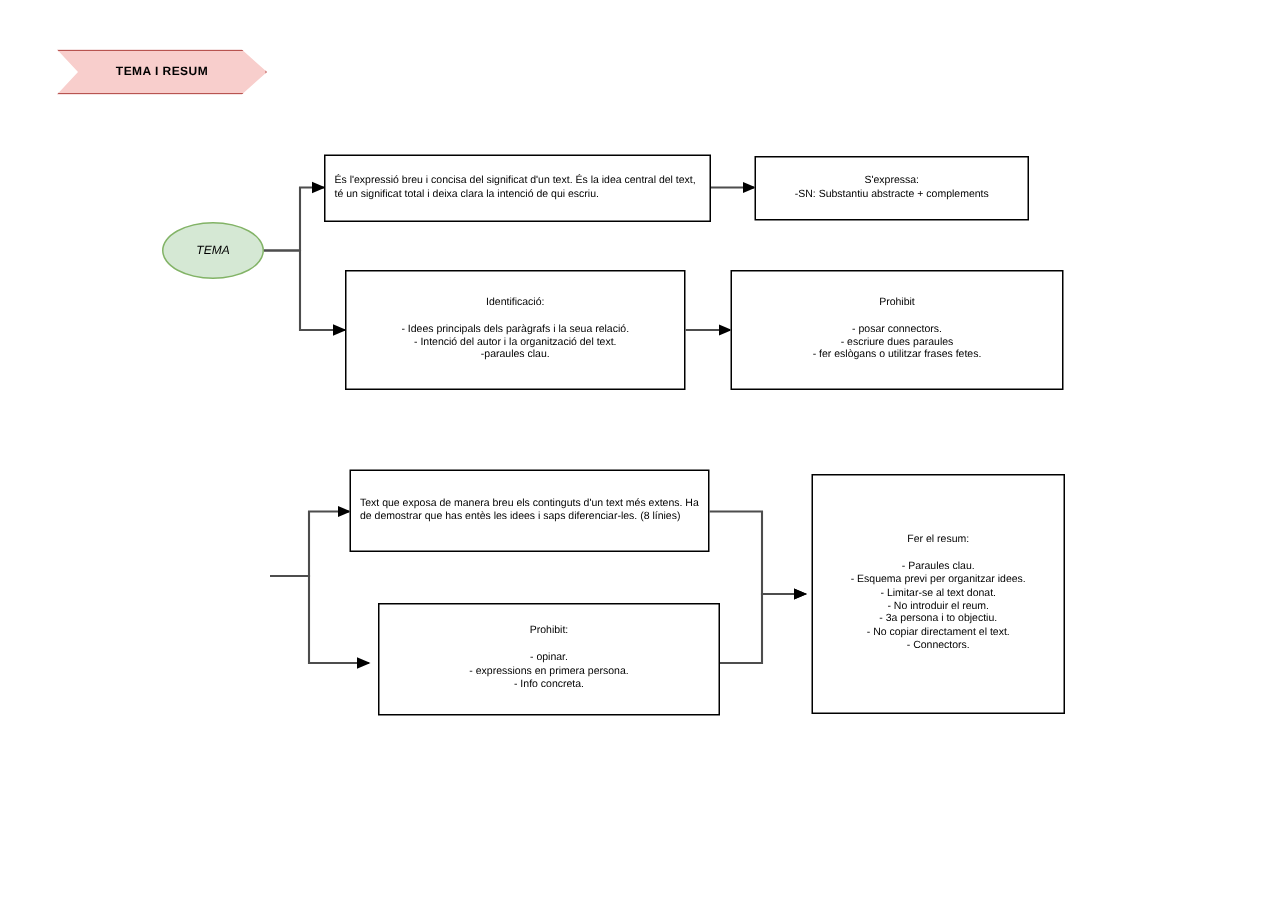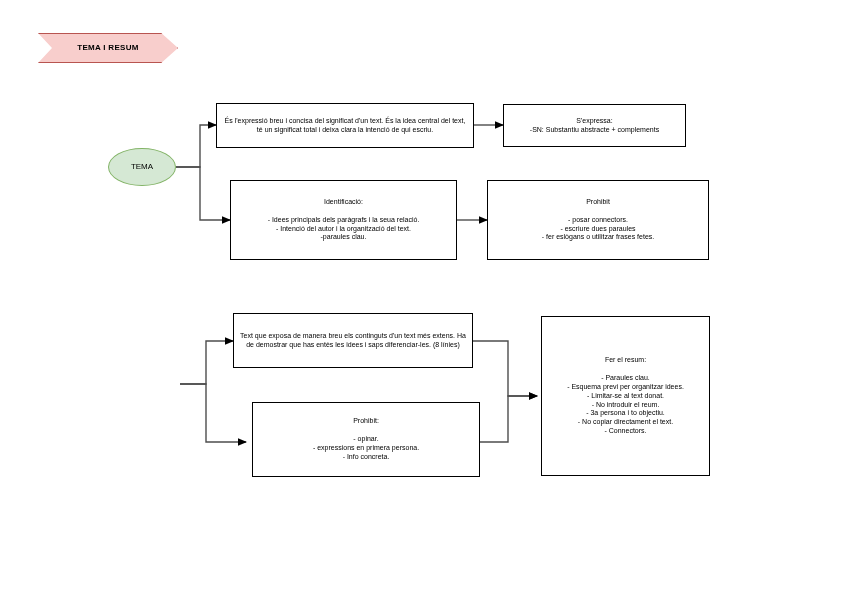--- a/index.html
+++ b/index.html
@@ -18,21 +18,20 @@
     overflow: hidden;
   }
   
   .node {
     position: absolute;
     box-sizing: border-box;
     display: flex;
     flex-direction: column;
     align-items: center;
     justify-content: center;
-    text-align: center;
     color: #000000;
     line-height: 1.28;
   }
   .box {
     border: 1px solid #000000;
     background: #ffffff;
     padding: 4px 6px;
   }
   .ellipse {
     border: 1px solid #82b366;
@@ -63,21 +62,21 @@
     stroke-width: 1.4;
   }
   .arrowhead {
     fill: #000000;
   }
   .banner-label {
     font-size: 8px;
     letter-spacing: .3px;
     font-weight: bold;
   }
-  .f8  { font-size: 8px; }
+  .f8  { font-size: 8px; font-style: italic; }
   .f7  { font-size: 7px; }
 </style>
 </head>
 <body>
 
 <div id="canvas">
 
   <svg class="wires" viewBox="0 0 848 602">
     <defs>
       <marker id="ah" markerWidth="9" markerHeight="9" refX="8" refY="4.5" orient="auto" markerUnits="userSpaceOnUse">

